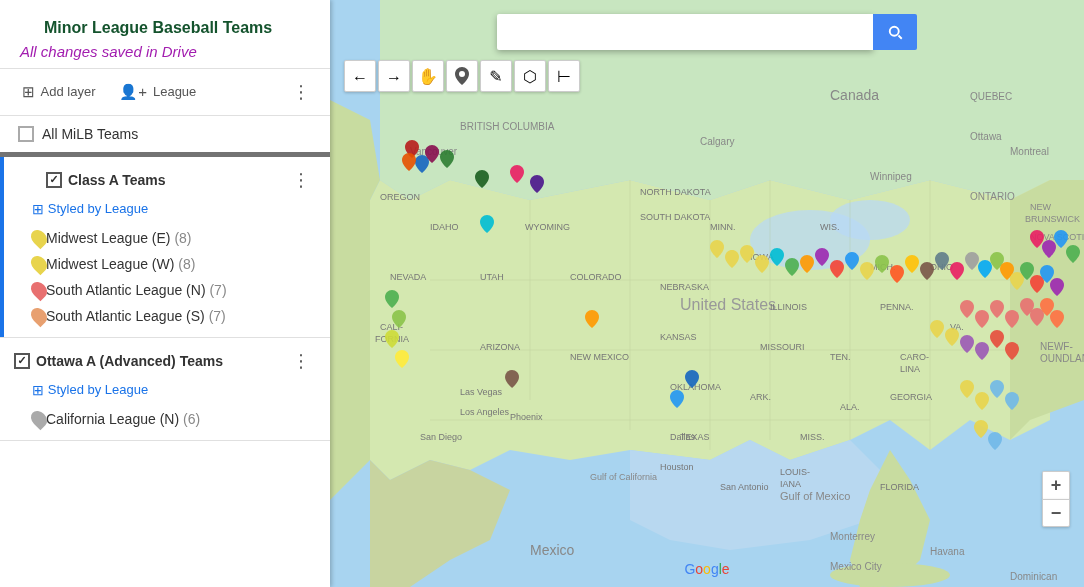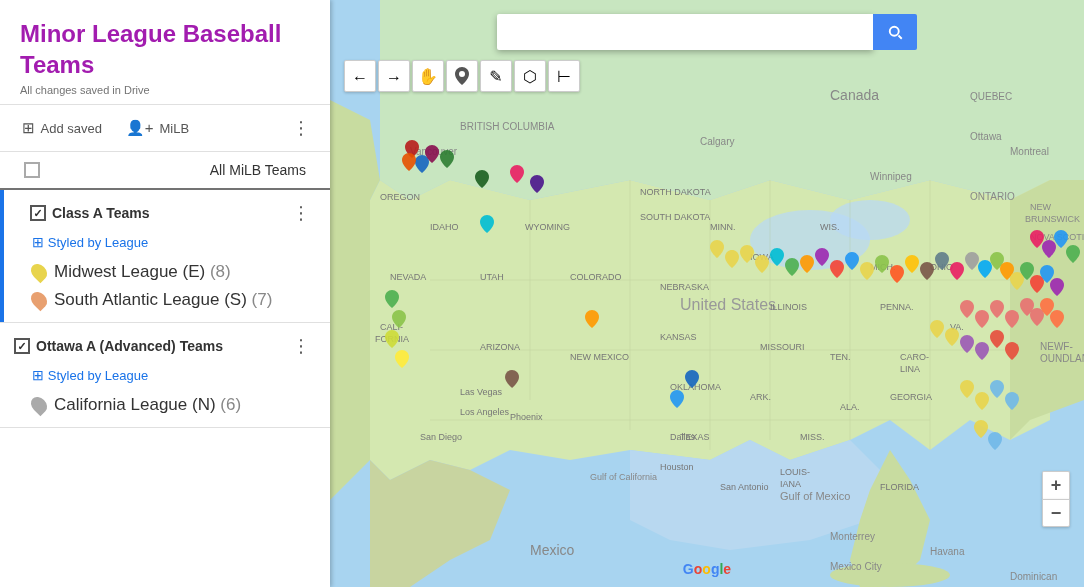--- a/index.html
+++ b/index.html
@@ -17,30 +17,32 @@
       z-index: 10;
       overflow-y: auto;
     }
 
     .sidebar-header {
       padding: 18px 20px 8px 20px;
       border-bottom: 1px solid #e0e0e0;
     }
 
     .sidebar-title {
-      font-size: 24px;
+      font-size: 16px;
       font-weight: bold;
+      color: #14532d;
+      line-height: 1.3;
+      margin-left: 24px;
+    }
+
+    .sidebar-subtitle {
+      font-size: 15px;
       color: #a21caf;
-      line-height: 1.3;
-    }
-
-    .sidebar-subtitle {
-      font-size: 11px;
-      color: #737373;
       margin-top: 4px;
+      font-style: italic;
     }
 
     .sidebar-actions {
       display: flex;
       align-items: center;
       padding: 10px 14px;
       border-bottom: 1px solid #e0e0e0;
       gap: 8px;
     }
 
@@ -62,26 +64,25 @@
       border: none;
       cursor: pointer;
       font-size: 18px;
       color: #555;
       padding: 2px 6px;
     }
 
     .layer-all {
       display: flex;
       align-items: center;
-      padding: 10px 24px;
-      border-bottom: 2px solid #737373;
+      padding: 10px 18px;
+      border-bottom: 5px solid #737373;
       gap: 8px;
       font-size: 14px;
       color: #333;
-      justify-content: space-between;
     }
 
     .layer-section {
       border-bottom: 1px solid #e0e0e0;
     }
 
     .layer-header {
       display: flex;
       align-items: center;
       padding: 10px 14px 6px 14px;
@@ -102,23 +103,22 @@
       font-size: 13px;
       color: #1a73e8;
       cursor: pointer;
       gap: 4px;
     }
 
     .league-item {
       display: flex;
       align-items: center;
       padding: 4px 14px 4px 32px;
-      font-size: 17px;
+      font-size: 14px;
       color: #333;
-      gap: 8px;
     }
 
     .league-item .count {
       color: #888;
     }
 
     .pin-icon {
       width: 14px;
       height: 18px;
       border-radius: 50% 50% 50% 0;
@@ -264,21 +264,21 @@
     .zoom-btn:last-child { border-radius: 0 0 2px 2px; }
 
     
     .google-logo {
       position: absolute;
       bottom: 10px;
       left: 50%;
       transform: translateX(-50%);
       font-size: 14px;
       z-index: 20;
-      font-weight: bold;
+      font-weight: normal;
     }
 
     .g-blue { color: #4285f4; }
     .g-red { color: #ea4335; }
     .g-yellow { color: #fbbc05; }
     .g-green { color: #34a853; }
 
     
     .map-pins {
       position: absolute;
@@ -309,48 +309,56 @@
 
 <div id="sidebar">
   <div class="sidebar-header">
     <div class="sidebar-title">Minor League Baseball Teams</div>
     <div class="sidebar-subtitle">All changes saved in Drive</div>
   </div>
 
   <div class="sidebar-actions">
     <button class="action-btn">
       <span style="font-size:15px;">⊞</span>
-      <span>Add saved</span>
+      <span>Add layer</span>
     </button>
     <button class="action-btn">
       <span style="font-size:15px;">👤+</span>
-      <span>MiLB</span>
+      <span>League</span>
     </button>
     <button class="more-btn">⋮</button>
   </div>
 
   <div class="layer-all">
     <div class="cb"></div>
     <span>All MiLB Teams</span>
   </div>
 
   <div class="layer-section layer-with-bar">
     <div class="left-blue-bar"></div>
-    <div class="layer-header" style="padding-left: 30px;">
+    <div class="layer-header" style="padding-left: 18px; margin-left: 28px;">
       <div class="cb checked"></div>
       <span class="layer-header-title">Class A Teams</span>
       <button class="more-btn">⋮</button>
     </div>
     <div class="styled-by">
       <span style="font-size:14px; color:#1a73e8;">⊞</span>
       <span>Styled by League</span>
     </div>
     <div class="league-item">
       <div class="pin-icon pin-yellow"></div>
       <span>Midwest League (E) <span class="count">(8)</span></span>
+    </div>
+    <div class="league-item">
+      <div class="pin-icon pin-yellow"></div>
+      <span>Midwest League (W) <span class="count">(8)</span></span>
+    </div>
+    <div class="league-item">
+      <div class="pin-icon pin-pink"></div>
+      <span>South Atlantic League (N) <span class="count">(7)</span></span>
     </div>
     <div class="league-item" style="margin-bottom: 8px;">
       <div class="pin-icon pin-salmon"></div>
       <span>South Atlantic League (S) <span class="count">(7)</span></span>
     </div>
   </div>
 
   <div class="layer-section">
     <div class="layer-header">
       <div class="cb checked"></div>

